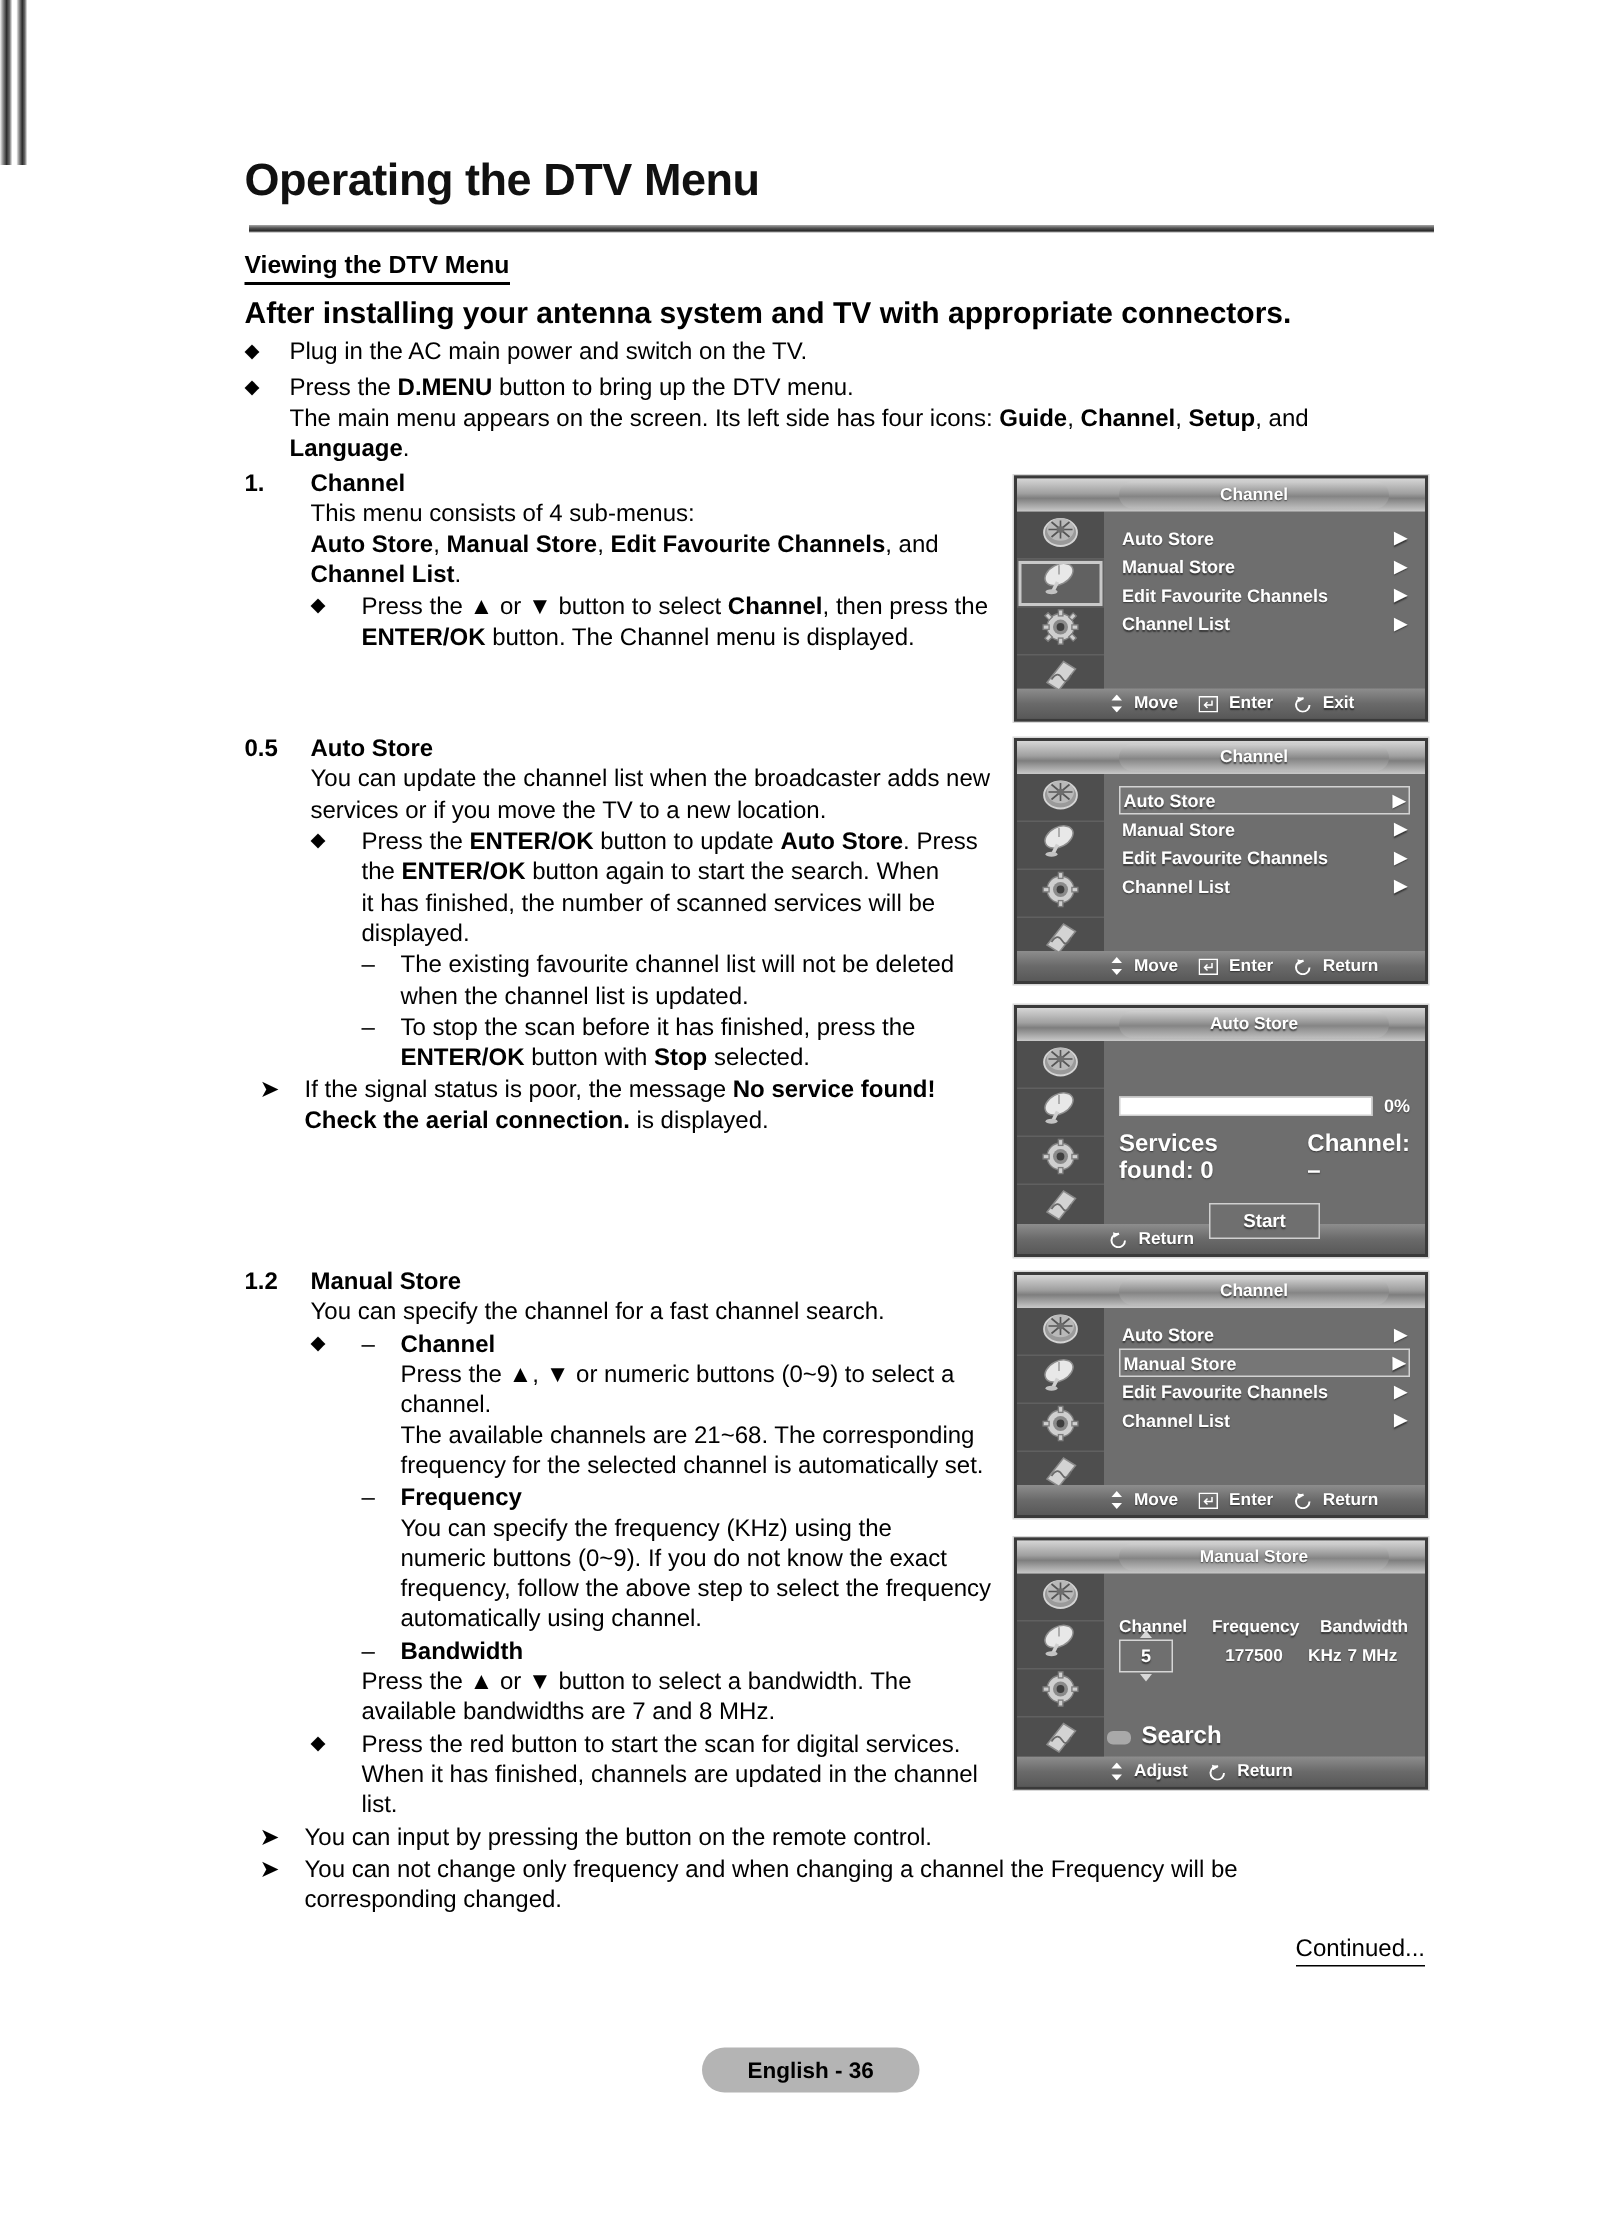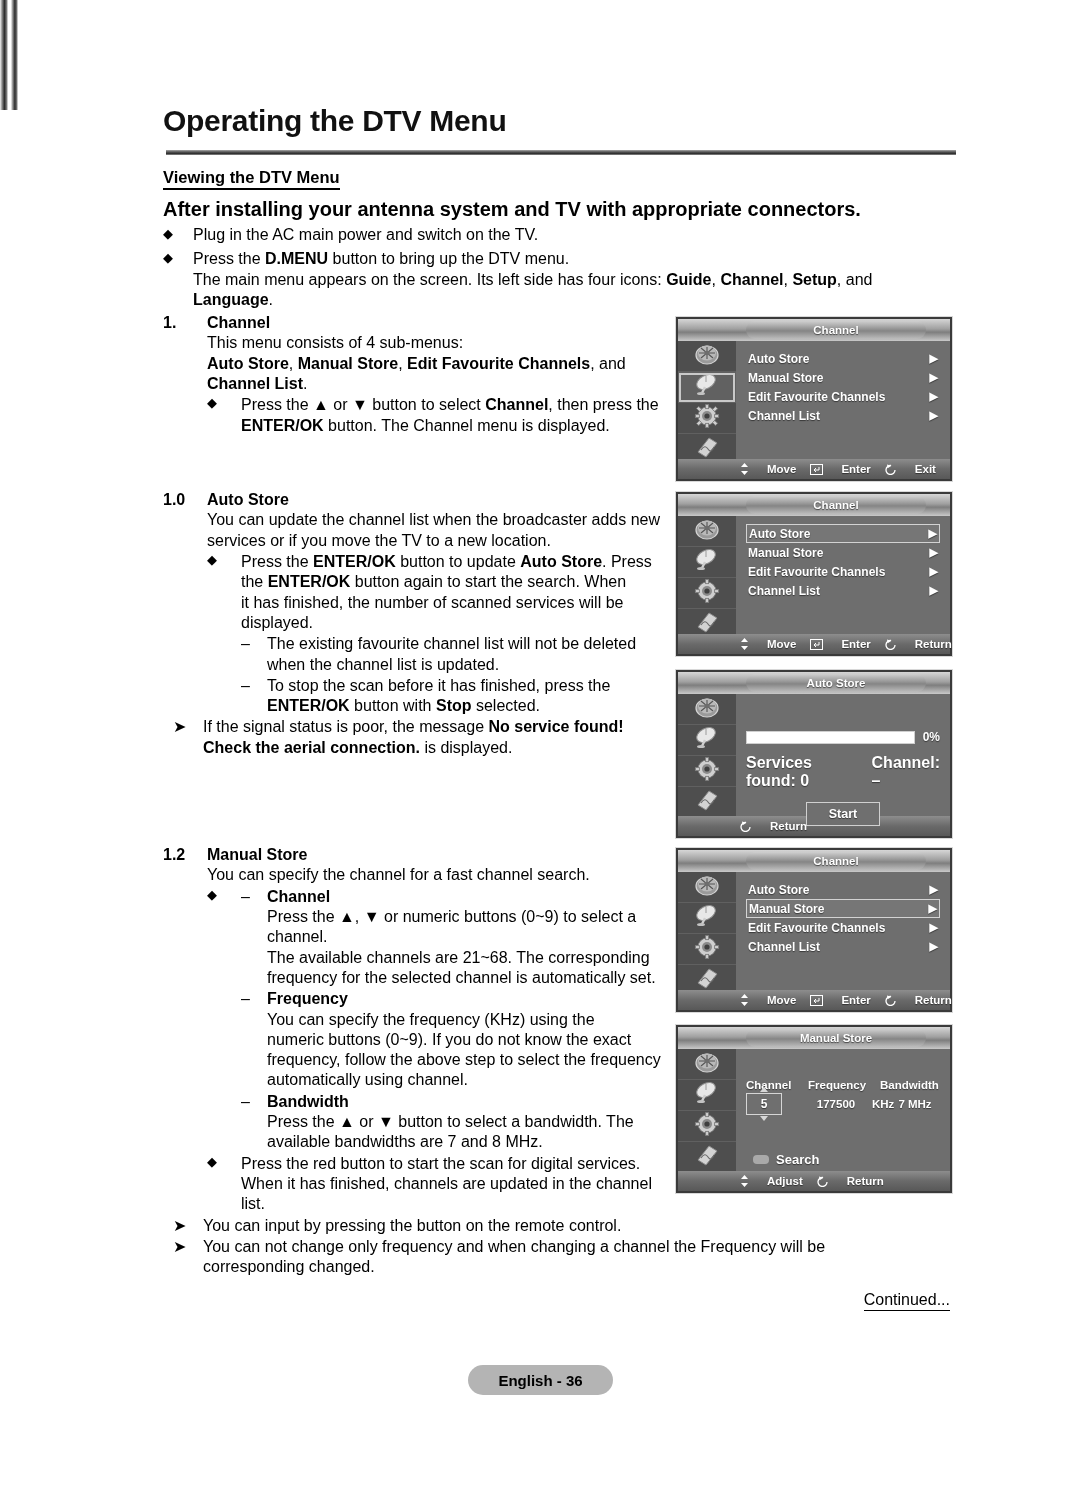--- a/index.html
+++ b/index.html
@@ -64,21 +64,21 @@
   .rail-cell.sel{outline:2px solid #c9c9c9;outline-offset:-3px;background:#616161;}
   .osd-main{flex:1;position:relative;padding:8px 10px 0 10px;}
   .osd-row{display:flex;align-items:center;justify-content:space-between;height:19px;
      color:#fff;font-size:12px;font-weight:bold;text-shadow:0 1px 1px rgba(0,0,0,.5);
      padding:0 2px;}
   .osd-row.hl{border:1px solid #d3d3d3;background:#767676;height:17px;}
   .osd-arrow{font-size:11px;}
   .osd-bottom{height:20px;background:linear-gradient(180deg,#8d8d8d 0%,#6a6a6a 50%,#585858 100%);
      display:flex;align-items:center;gap:14px;padding-left:62px;
      color:#fff;font-size:11.5px;font-weight:bold;text-shadow:0 1px 1px rgba(0,0,0,.5);}
-  .hint{display:flex;align-items:center;gap:18px;}
+  .hint{display:flex;align-items:center;gap:7px;}
   .hint svg{display:block;}
 
   
   .prog-wrap{display:flex;align-items:center;gap:8px;margin-top:28px;}
   .prog-bar{flex:1;height:11px;background:#fff;border:1px solid #cfcfcf;}
   .prog-pct{color:#fff;font-size:12px;font-weight:bold;text-shadow:0 1px 1px rgba(0,0,0,.5);}
   .stat-line{margin-top:10px;color:#fff;font-size:16px;font-weight:bold;
      display:flex;gap:26px;text-shadow:0 1px 1px rgba(0,0,0,.5);}
   .start-btn{margin:12px auto 0 auto;width:72px;height:22px;border:1px solid #d0d0d0;
      background:#6f6f6f;color:#fff;font-size:12.5px;font-weight:bold;
@@ -92,22 +92,22 @@
   .ms-vals{display:flex;align-items:center;color:#fff;font-size:11.5px;font-weight:bold;margin-top:2px;
      text-shadow:0 1px 1px rgba(0,0,0,.5);}
   .spin{width:34px;height:20px;border:1px solid #d6d6d6;background:#6f6f6f;
      display:flex;align-items:center;justify-content:center;font-size:12px;position:relative;}
   .spin-up,.spin-dn{position:absolute;left:50%;transform:translateX(-50%);
      width:0;height:0;border-left:4px solid transparent;border-right:4px solid transparent;}
   .spin-up{top:-7px;border-bottom:5px solid #d8d8d8;}
   .spin-dn{bottom:-7px;border-top:5px solid #d8d8d8;}
   .ms-freq{width:72px;text-align:center;margin-left:18px;}
   .ms-bw{margin-left:4px;}
-  .search-row{position:absolute;left:17px;bottom:4px;display:flex;align-items:center;gap:7px;
-     color:#fff;font-size:13px;font-weight:bold;text-shadow:0 1px 1px rgba(0,0,0,.5);}
+  .search-row{position:absolute;left:2px;bottom:4px;display:flex;align-items:center;gap:7px;
+     color:#fff;font-size:16px;font-weight:bold;text-shadow:0 1px 1px rgba(0,0,0,.5);}
   .red-dot{width:16px;height:9px;border-radius:4px;background:#a9a9a9;}
 
   
   .continued{position:absolute;right:130px;top:1291px;font-size:16px;
      border-bottom:1.5px solid #000;padding-bottom:1px;}
   .pagebadge{position:absolute;left:468px;top:1365px;width:145px;height:30px;border-radius:15px;
      background:#b4b4b4;color:#000;font-size:15px;font-weight:bold;
      display:flex;align-items:center;justify-content:center;}
 </style>
 </head>
@@ -158,21 +158,21 @@
         <span class="g">◆</span>
         <span class="t">
           <span>Press the ▲ or ▼ button to select </span><b>Channel</b><span>, then press the</span><br>
           <b>ENTER/OK</b><span> button. The Channel menu is displayed.</span>
         </span>
       </div>
     </div>
   </div>
 
   <div class="sec" style="left:163px;top:490px;width:510px;">
-    <span class="num">1.0</span>
+    <span class="num">0.5</span>
     <div class="body">
       <h4>Auto Store</h4>
       <div>You can update the channel list when the broadcaster adds new</div>
       <div>services or if you move the TV to a new location.</div>
 
       <div class="sub-b">
         <span class="g">◆</span>
         <span class="t">
           <span>Press the </span><b>ENTER/OK</b><span> button to update </span><b>Auto Store</b><span>. Press</span><br>
           <span>the </span><b>ENTER/OK</b><span> button again to start the search. When</span><br>
@@ -245,21 +245,21 @@
         </span>
       </div>
 
       <div class="sub-b">
         <span class="g"></span>
         <span class="t">
           <span style="display:flex;">
             <span style="width:26px;flex:none;">–</span>
             <b>Bandwidth</b>
           </span>
-          <span style="display:block;margin-left:26px;">
+          <span style="display:block;">
             <span>Press the ▲ or ▼ button to select a bandwidth. The</span><br>
             <span>available bandwidths are 7 and 8 MHz.</span>
           </span>
         </span>
       </div>
 
       <div class="sub-b">
         <span class="g">◆</span>
         <span class="t">
           <span>Press the red button to start the scan for digital services.</span><br>

